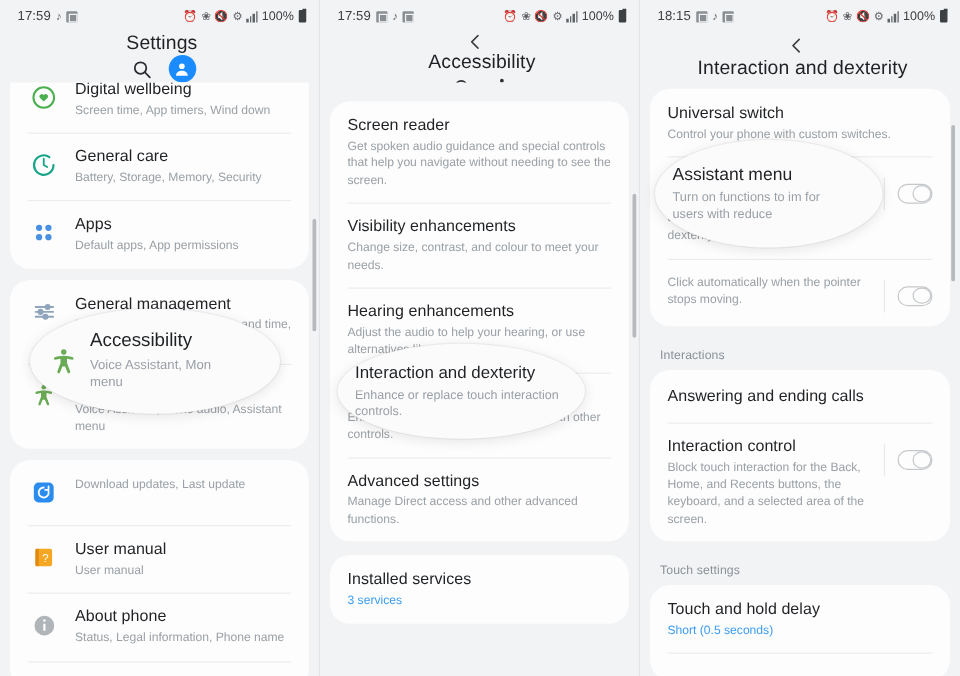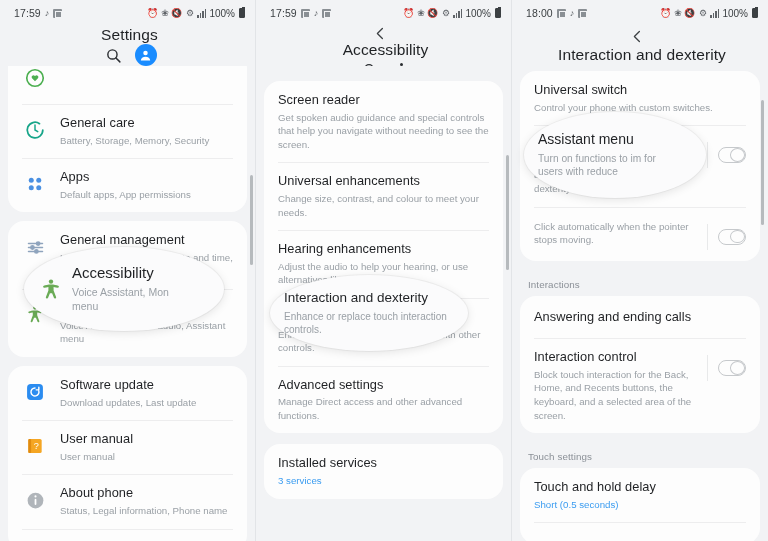--- a/index.html
+++ b/index.html
@@ -215,20 +215,24 @@
     <div class="content">
 
       <div class="card" style="margin-top:-14px;">
         <div class="row with-icon">
           <div class="row-icon">
             <svg class="icon-svg" width="22" height="22" viewBox="0 0 24 24" fill="none" stroke="#4caf50" stroke-width="1.8">
               <circle cx="12" cy="12" r="9"></circle>
               <path d="M12 15.5l-3-2.9a2 2 0 1 1 3-2.6 2 2 0 1 1 3 2.6z" fill="#4caf50" stroke="none"></path>
             </svg>
           </div>
+          <div class="row-body">
+            <div class="row-title">Digital wellbeing</div>
+            <div class="row-sub">Screen time, App timers, Wind down</div>
+          </div>
         </div>
         <div class="row with-icon">
           <div class="row-icon">
             <svg class="icon-svg" width="22" height="22" viewBox="0 0 24 24" fill="none" stroke="#17a589" stroke-width="1.9" stroke-linecap="round">
               <path d="M20.5 12a8.5 8.5 0 1 1-3.6-6.9"></path>
               <path d="M12 6.5v5.5l3 1.8" stroke-width="1.6"></path>
             </svg>
           </div>
           <div class="row-body">
             <div class="row-title">General care</div>
@@ -285,21 +289,20 @@
       <div class="card">
         <div class="row with-icon">
           <div class="row-icon">
             <svg class="icon-svg" width="20" height="20" viewBox="0 0 24 24">
               <rect x="2.5" y="2.5" width="19" height="19" rx="4.5" fill="#2b8cf0"></rect>
               <path d="M12 7.2a4.8 4.8 0 1 0 4.5 3.2" fill="none" stroke="#fff" stroke-width="1.7" stroke-linecap="round"></path>
               <path d="M16.6 6.2v3.2h-3.2" fill="none" stroke="#fff" stroke-width="1.7" stroke-linecap="round" stroke-linejoin="round"></path>
             </svg>
           </div>
           <div class="row-body">
-            <div class="row-title">Software update</div>
             <div class="row-sub">Download updates, Last update</div>
           </div>
         </div>
         <div class="row with-icon">
           <div class="row-icon">
             <svg class="icon-svg" width="20" height="20" viewBox="0 0 24 24">
               <rect x="4" y="3.5" width="16" height="17" rx="2" fill="#f5a623"></rect>
               <rect x="4" y="3.5" width="3.3" height="17" rx="1" fill="#e08b10"></rect>
               <text x="13.5" y="16" font-size="11" font-family="Liberation Sans" fill="#ffffff" text-anchor="middle">?</text>
             </svg>
@@ -399,21 +402,21 @@
     <div class="content">
       <div class="card" style="margin-top:15px;">
         <div class="row">
           <div class="row-body">
             <div class="row-title">Screen reader</div>
             <div class="row-sub">Get spoken audio guidance and special controls that help you navigate without needing to see the screen.</div>
           </div>
         </div>
         <div class="row">
           <div class="row-body">
-            <div class="row-title">Universal enhancements</div>
+            <div class="row-title">Visibility enhancements</div>
             <div class="row-sub">Change size, contrast, and colour to meet your needs.</div>
           </div>
         </div>
         <div class="row">
           <div class="row-body">
             <div class="row-title">Hearing enhancements</div>
             <div class="row-sub">Adjust the audio to help your hearing, or use alternatives like text.</div>
           </div>
         </div>
         <div class="row">
@@ -447,21 +450,21 @@
         <div class="lens-title" style="font-size:13.5px;">Interaction and dexterity</div>
         <div class="lens-sub" style="font-size:10px;">Enhance or replace touch interaction controls.</div>
       </div>
     </div>
   </div>
 
   <div class="screen" style="border-right:none;">
 
     <div class="statusbar">
       <div class="sb-left">
-        <span class="sb-time">18:00</span>
+        <span class="sb-time">18:15</span>
         <span class="sb-sq"></span>
         <span class="sb-ico">♪</span>
         <span class="sb-sq"></span>
       </div>
       <div class="sb-spacer"></div>
       <div class="sb-right">
         <span class="sb-ico">⏰</span>
         <span class="sb-ico">❀</span>
         <span class="sb-ico">🔇</span>
         <span class="sb-ico">⚙</span>

